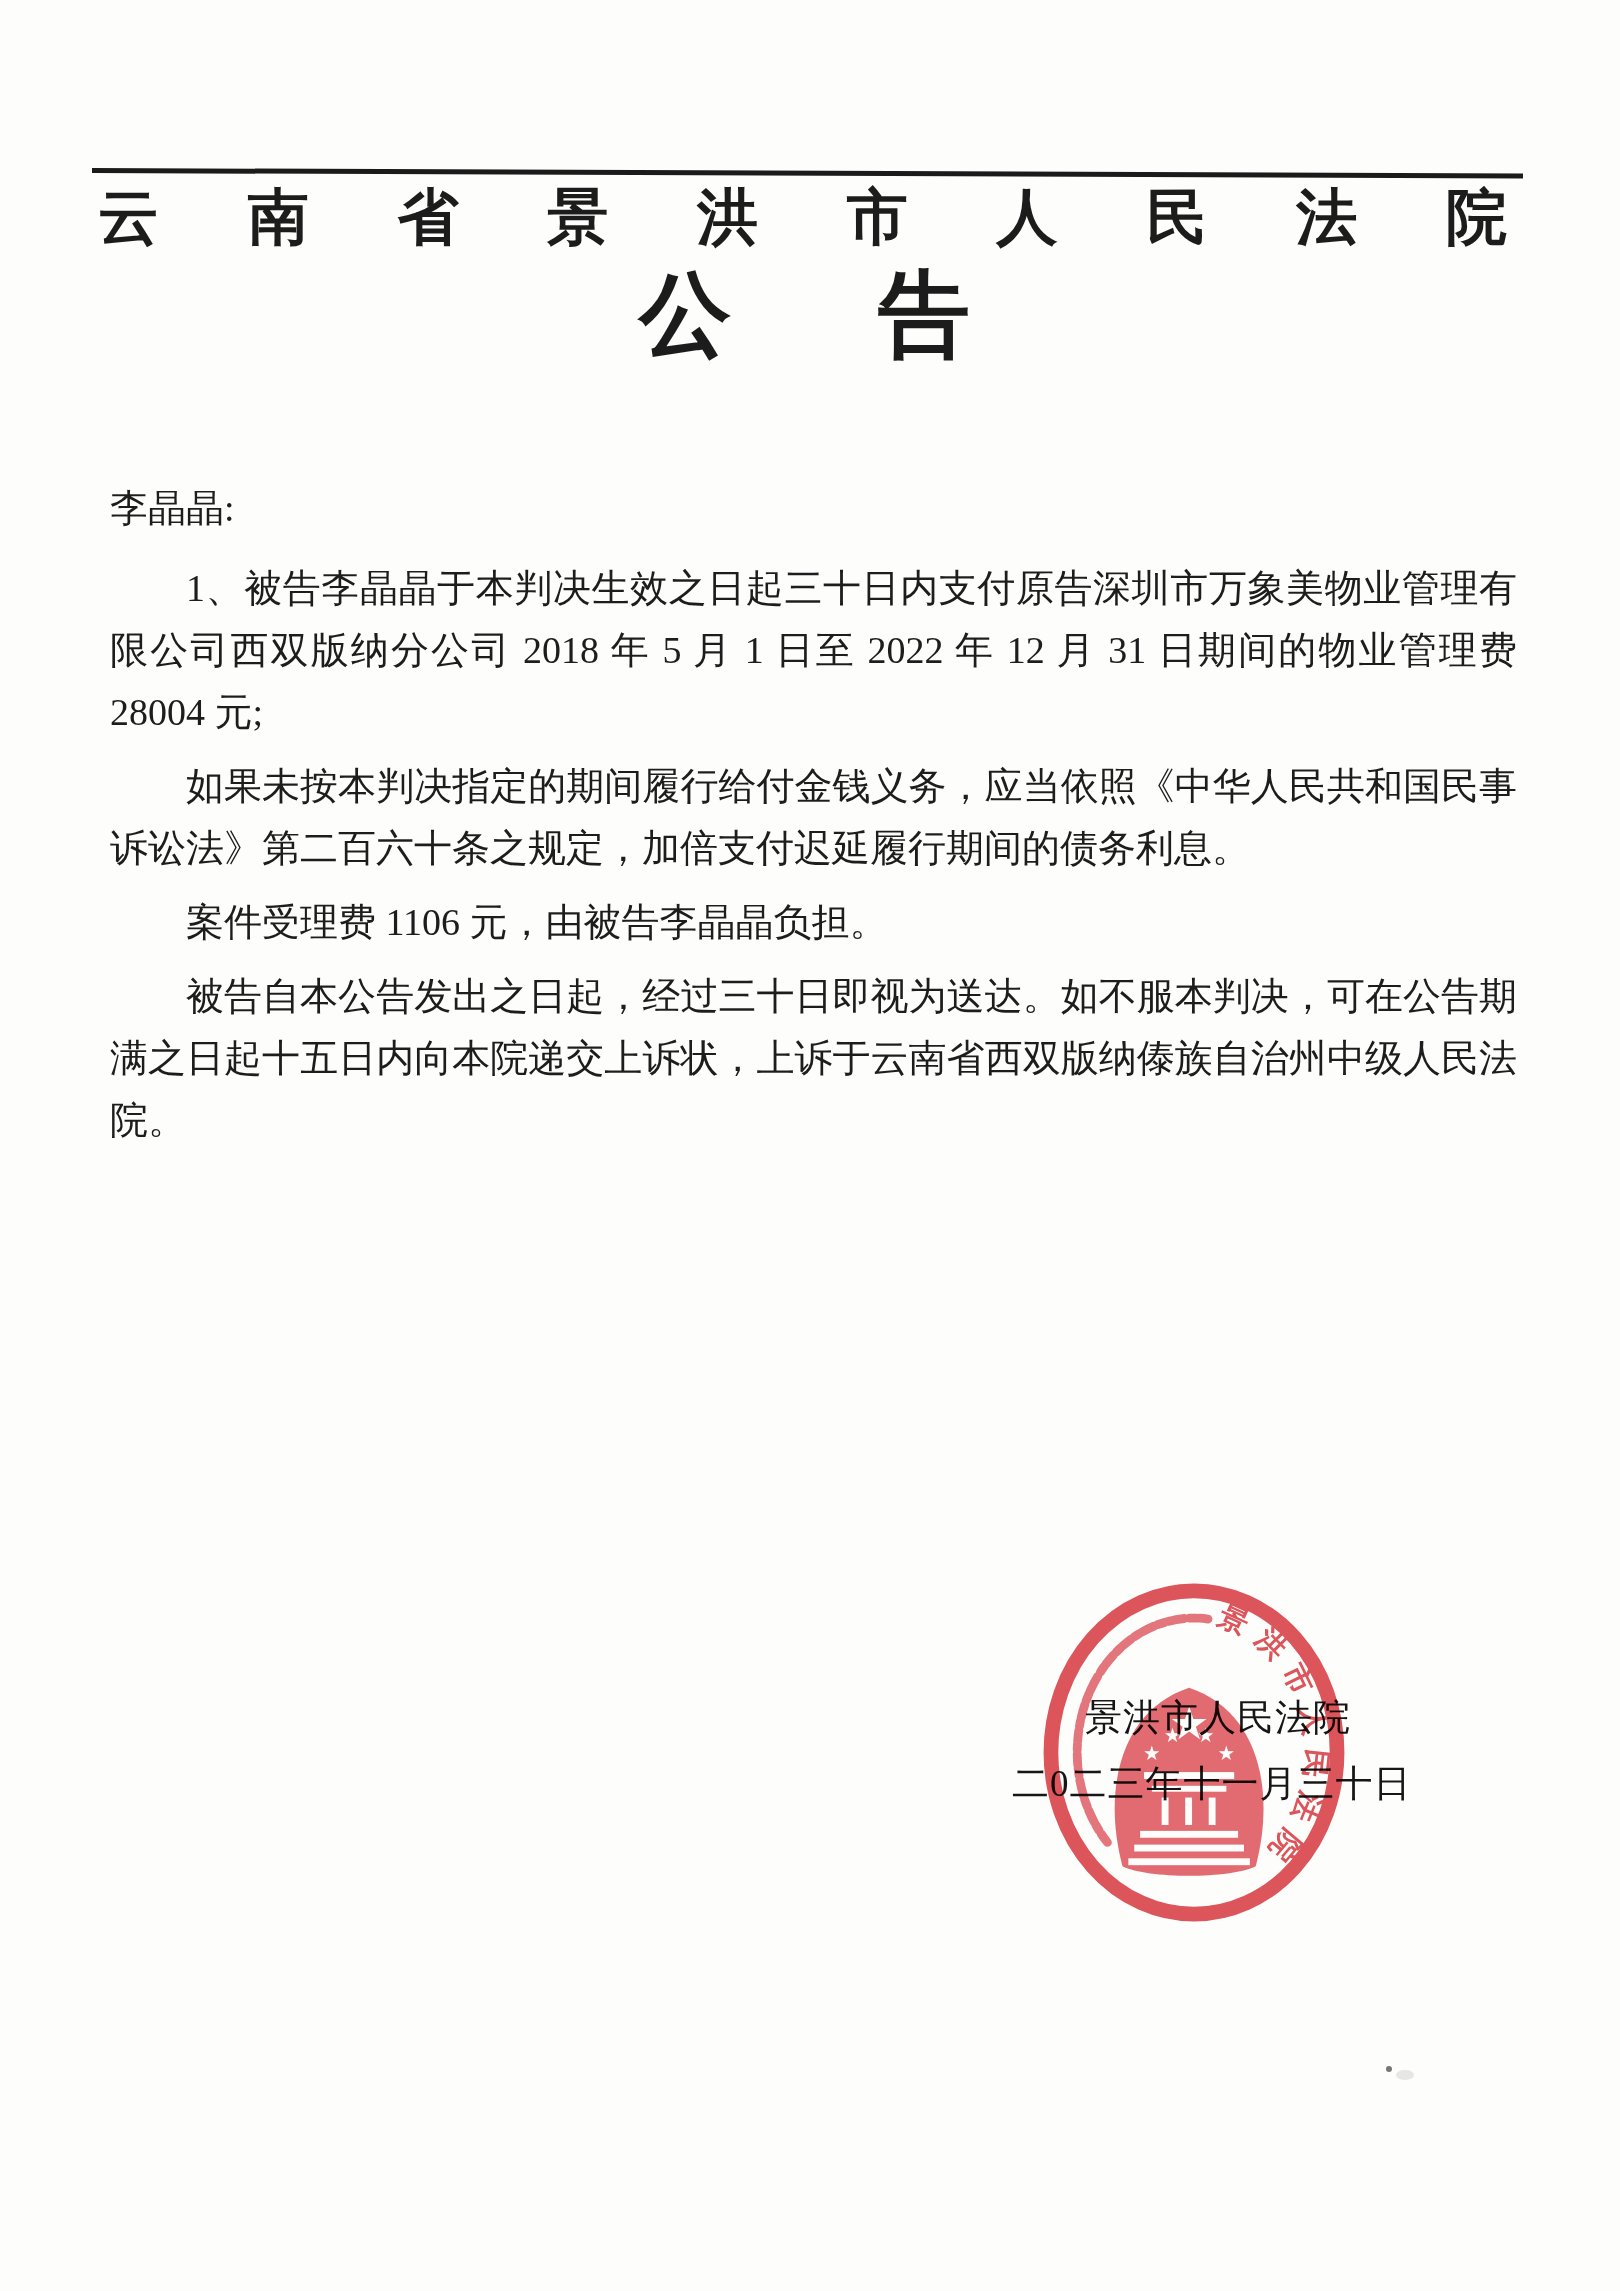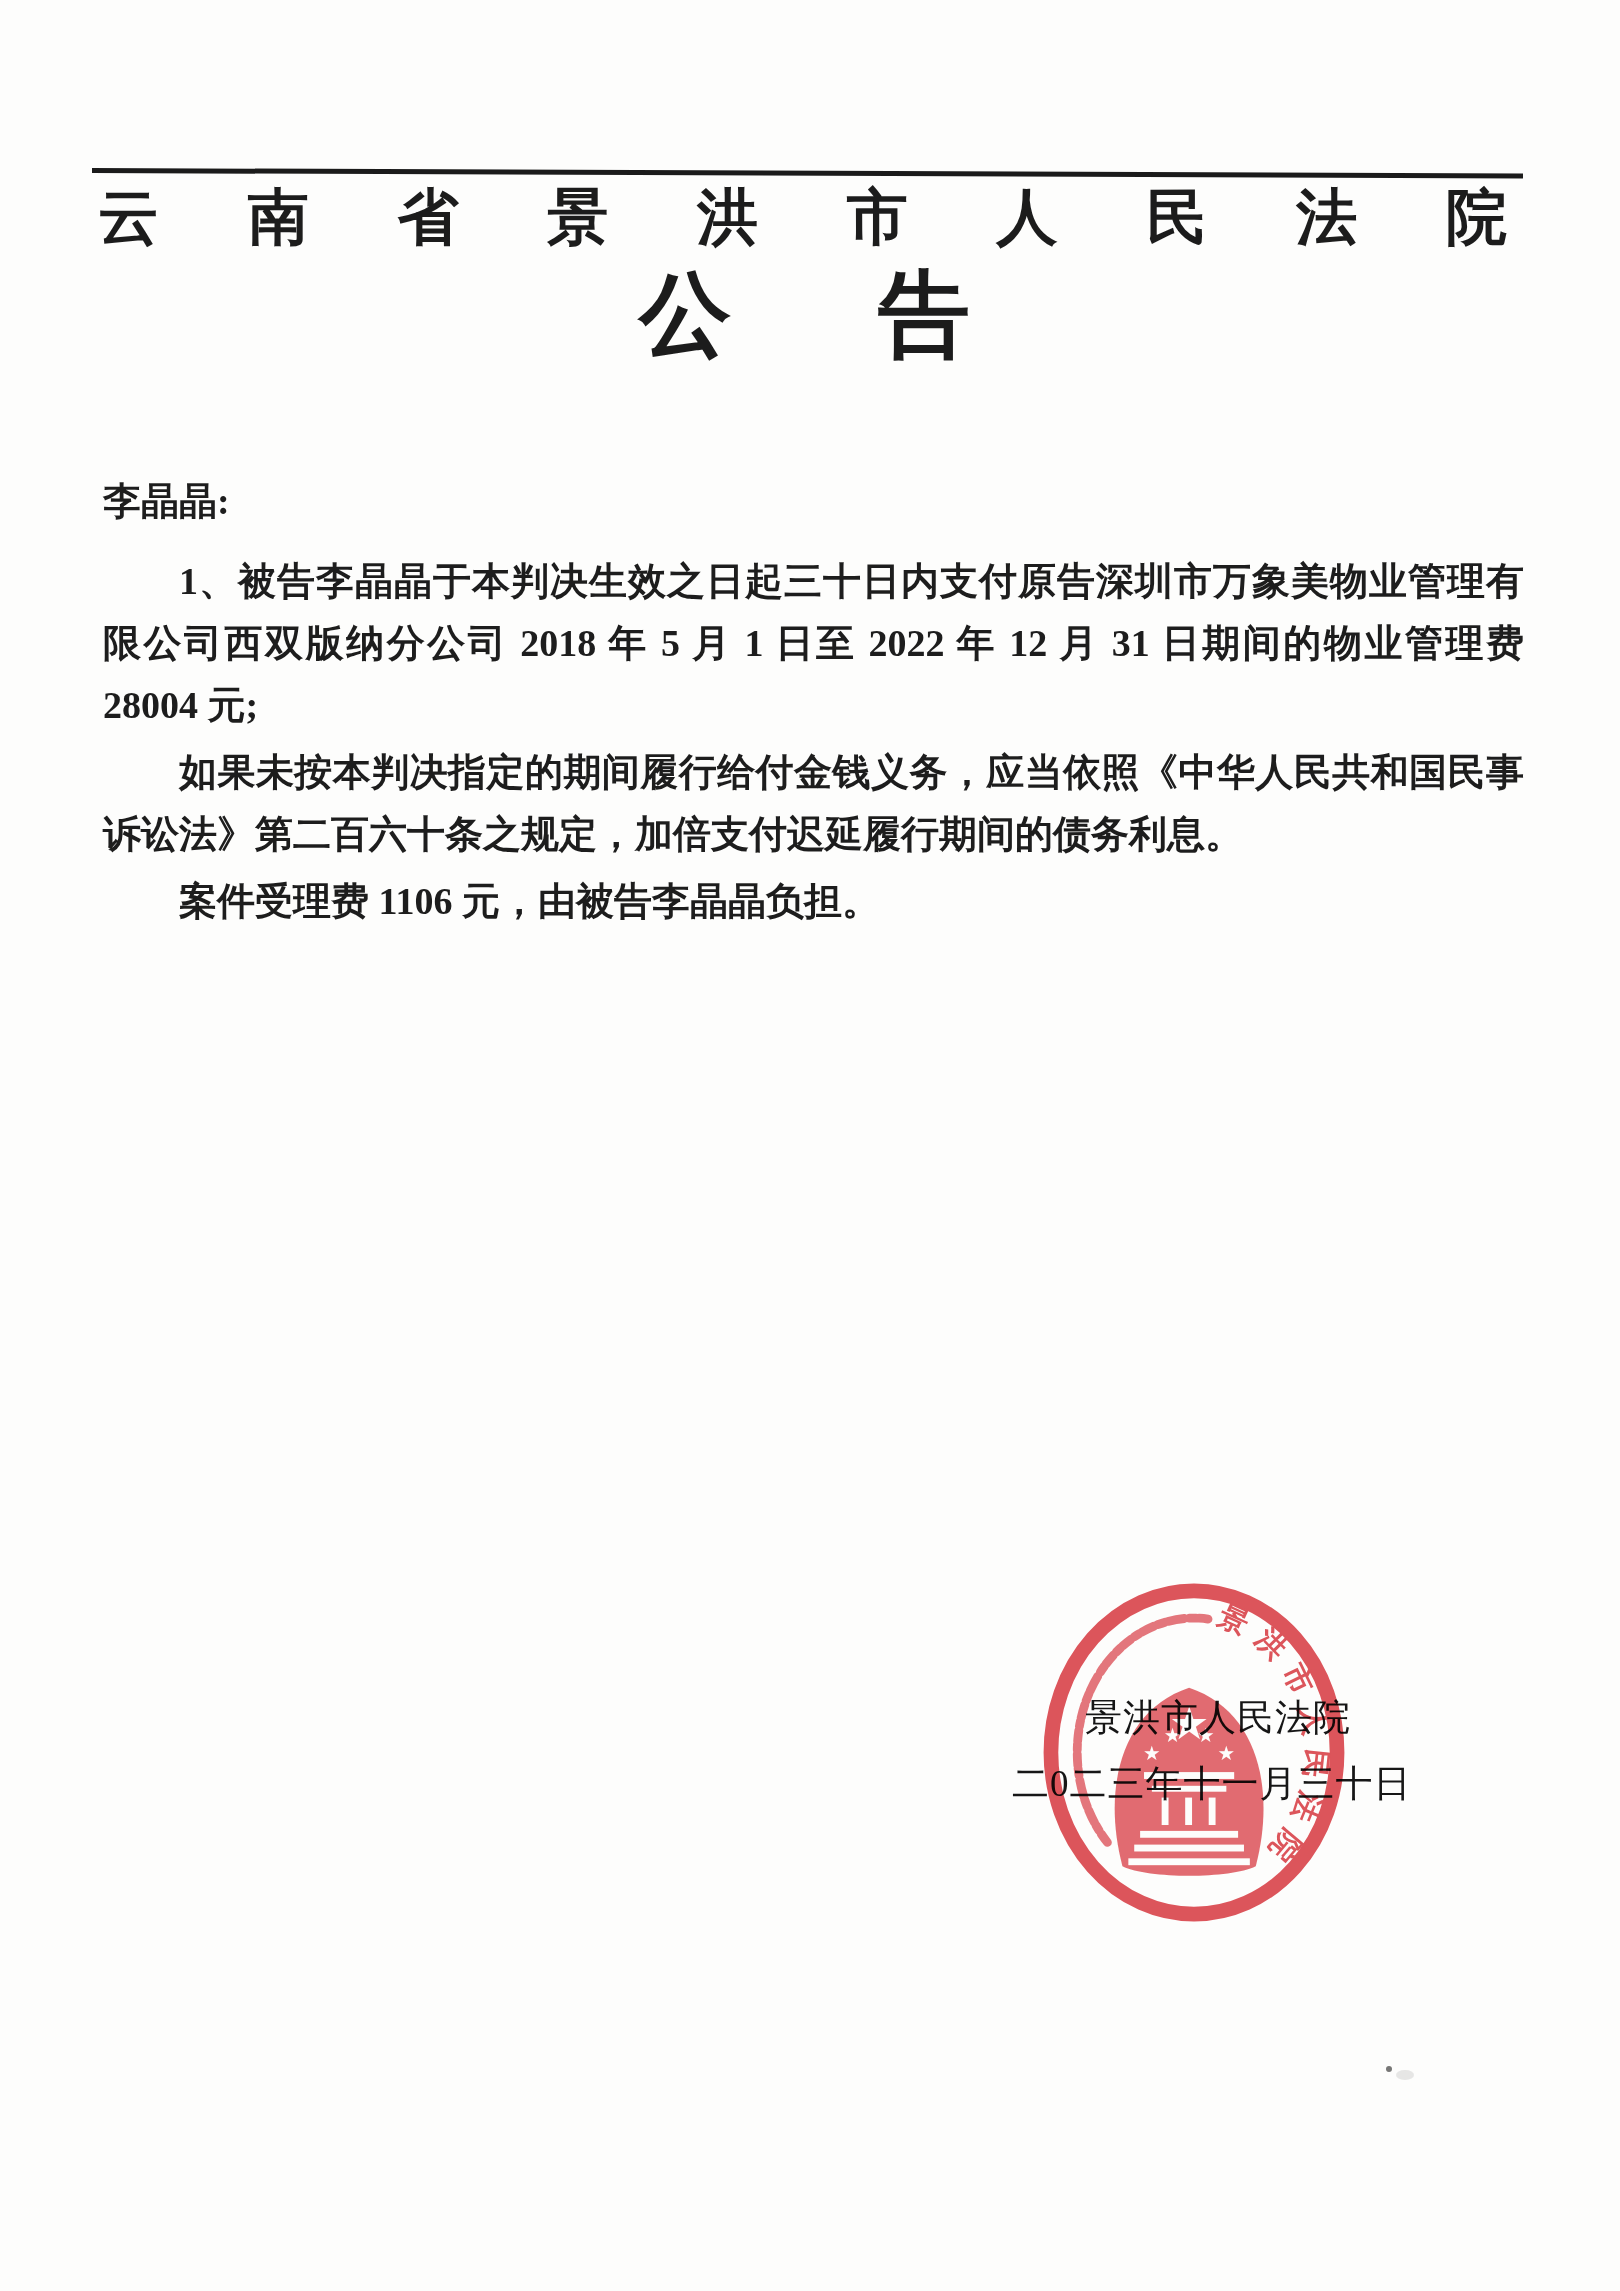--- a/index.html
+++ b/index.html
@@ -46,21 +46,21 @@
   }
   .body-text {
     position: absolute;
     left: 98px; top: 465px;
     width: 1431px;
     font-size: 38px;
     line-height: 62px;
     text-align: justify;
     color: #1d1d1d;
   }
-  .body-text p { margin: 5px; text-indent: 2em; font-weight: bold; }
+  .body-text p { margin: 12px; text-indent: 2em; }
   .body-text p.salutation { text-indent: 0; }
   .body-text p.gap-before { margin-top: 17.6px; }
   .signature {
     position: absolute;
     left: 1085px; top: 1693px;
     font-size: 37px;
     letter-spacing: 1px;
     color: #161616;
     white-space: nowrap;
   }
@@ -118,20 +118,21 @@
   <div class="doc-title">
       <span>公</span>
       <span>告</span>
     </div>
 
   <div class="body-text">
     <p class="salutation">李晶晶:</p>
     <p class="gap-before">1、被告李晶晶于本判决生效之日起三十日内支付原告深圳市万象美物业管理有限公司西双版纳分公司 2018 年 5 月 1 日至 2022 年 12 月 31 日期间的物业管理费 28004 元;</p>
     <p>如果未按本判决指定的期间履行给付金钱义务，应当依照《中华人民共和国民事诉讼法》第二百六十条之规定，加倍支付迟延履行期间的债务利息。</p>
     <p>案件受理费 1106 元，由被告李晶晶负担。</p>
+    <p>被告自本公告发出之日起，经过三十日即视为送达。如不服本判决，可在公告期满之日起十五日内向本院递交上诉状，上诉于云南省西双版纳傣族自治州中级人民法院。</p>
   </div>
 
   <div class="signature">景洪市人民法院</div>
 
   <div class="date-line">二0二三年十一月三十日</div>
 
   <svg class="seal" viewBox="0 0 310 348" aria-hidden="true">
     <g opacity="0.93">
       <ellipse cx="155" cy="174" rx="146" ry="165" fill="none" stroke="#dc4950" stroke-width="15"></ellipse>
 

